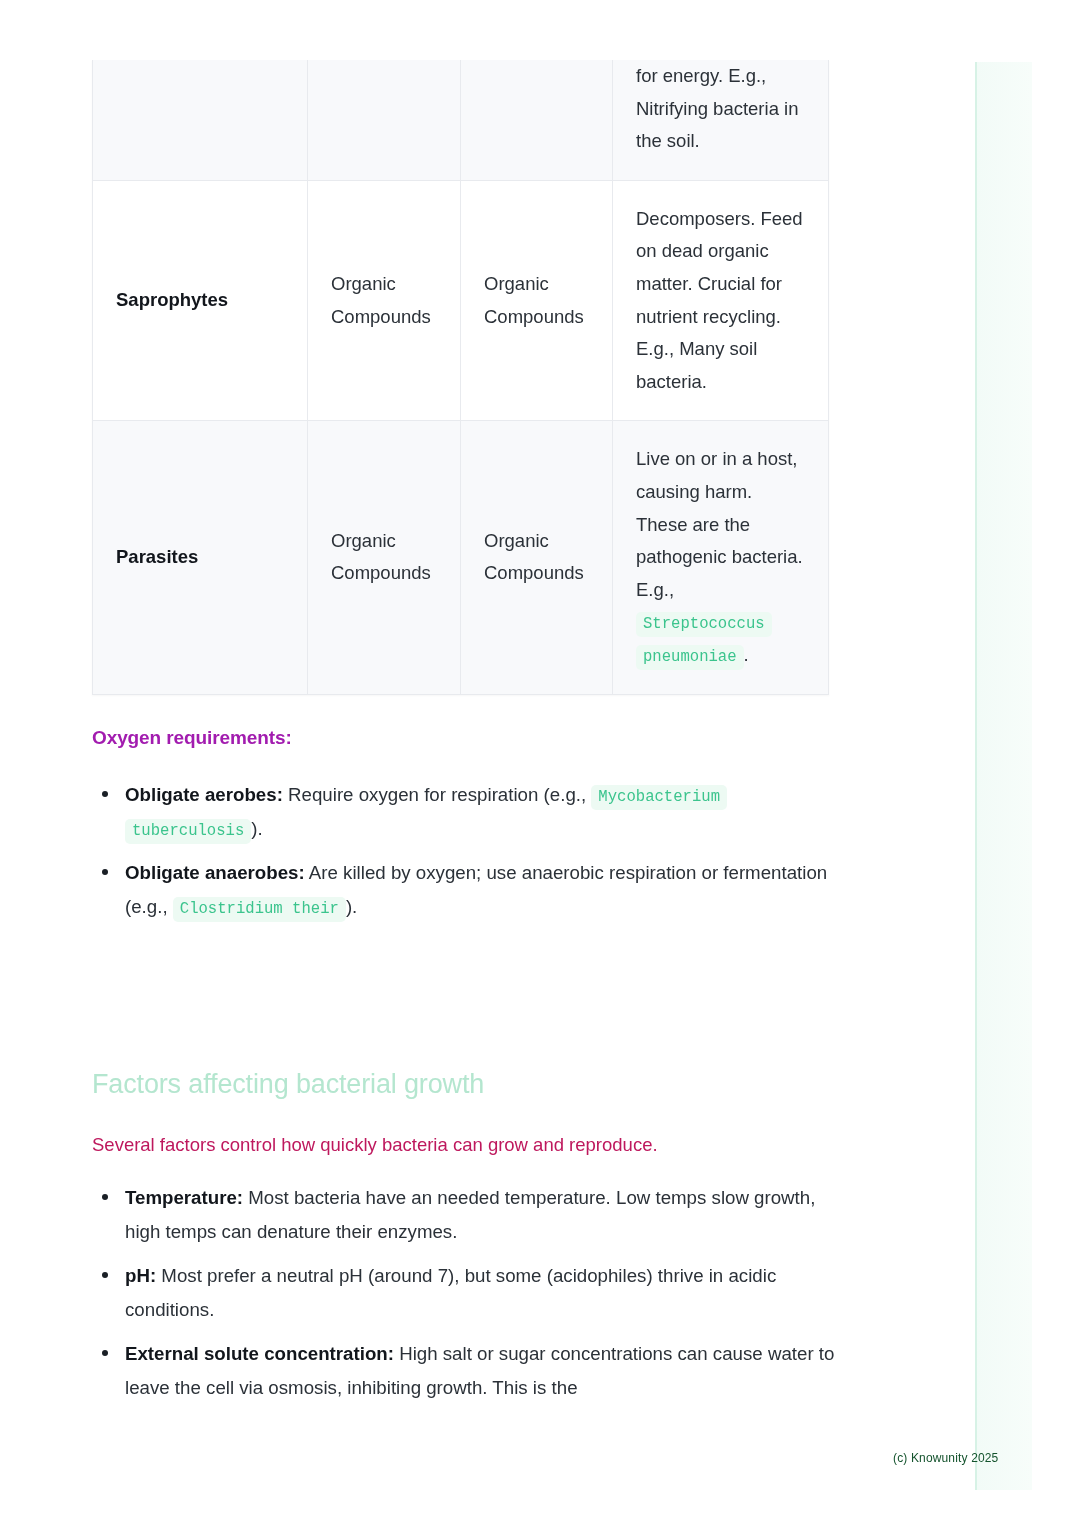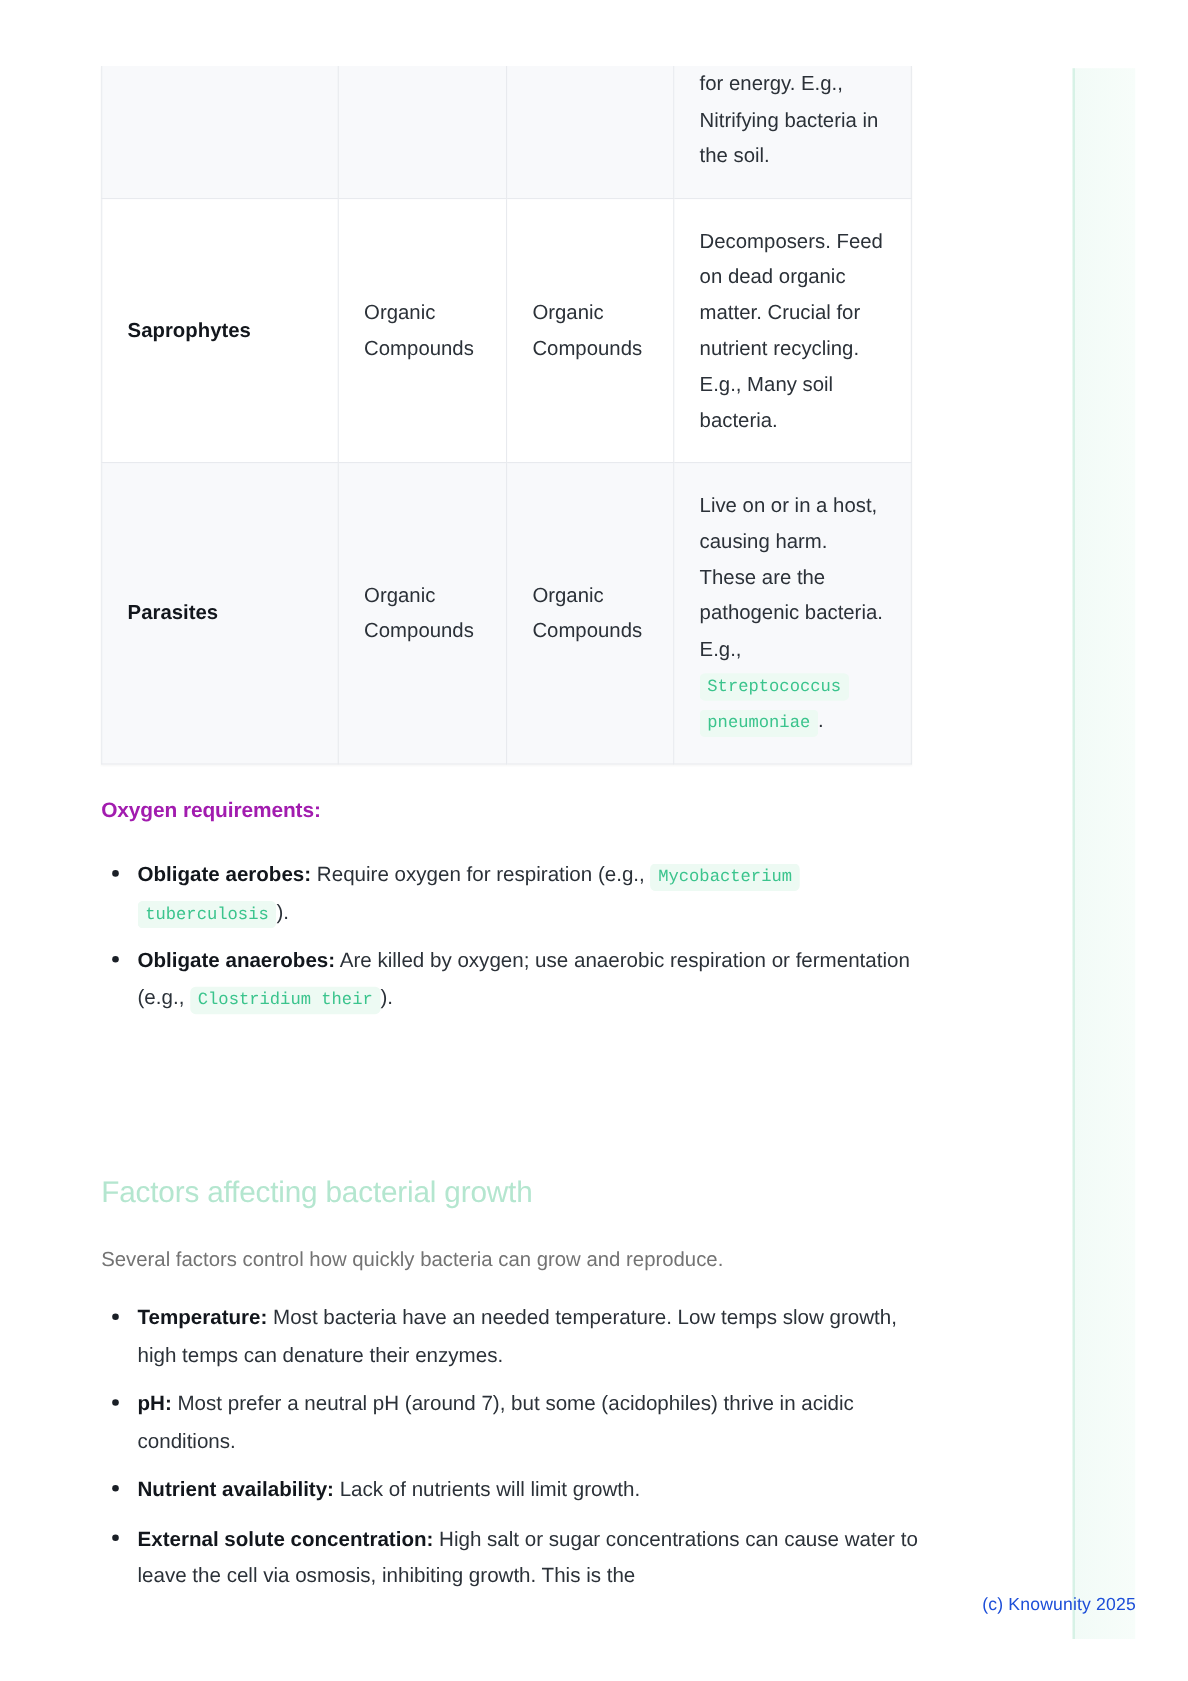--- a/index.html
+++ b/index.html
@@ -95,21 +95,21 @@
     font-size: 27px;
     font-weight: 400;
     color: #b4e6cf;
     letter-spacing: -0.15px;
   }
 
   p.para {
     margin: 0;
     font-size: 18.5px;
     line-height: 32px;
-    color: #737373;
+    color: #be185d;
   }
 
   ul.bullets {
     margin: 0;
     padding: 0;
     list-style: none;
   }
   ul.bullets > li {
     position: relative;
     padding-left: 33px;
@@ -142,22 +142,22 @@
     line-height: 1.45;
     box-decoration-break: clone;
     -webkit-box-decoration-break: clone;
   }
 
   
   .watermark {
     position: absolute;
     left: 893px;
     top: 1439px;
-    font-size: 16px;
-    color: #1d4ed8;
+    font-size: 12px;
+    color: #14532d;
     letter-spacing: 0.15px;
     white-space: nowrap;
   }
 </style>
 </head>
 <body>
 
 <div class="page">
 
   <div class="side-strip"></div>
@@ -229,23 +229,20 @@
 
       <li>
         <span class="dot"></span><span class="lbl">Temperature:</span><span> Most bacteria have an needed temperature. Low temps slow growth, high temps can denature their enzymes.</span>
       </li>
 
       <li>
         <span class="dot"></span><span class="lbl">pH:</span><span> Most prefer a neutral pH (around 7), but some (acidophiles) thrive in acidic conditions.</span>
       </li>
 
 
-      <li>
-        <span class="dot"></span><span class="lbl">Nutrient availability:</span><span> Lack of nutrients will limit growth.</span>
-      </li>
 
       <li>
         <span class="dot"></span><span class="lbl">External solute concentration:</span><span> High salt or sugar concentrations can cause water to leave the cell via osmosis, inhibiting growth. This is the</span>
       </li>
 
     </ul>
   </div>
 
   <div class="watermark">(c) Knowunity 2025</div>
 

